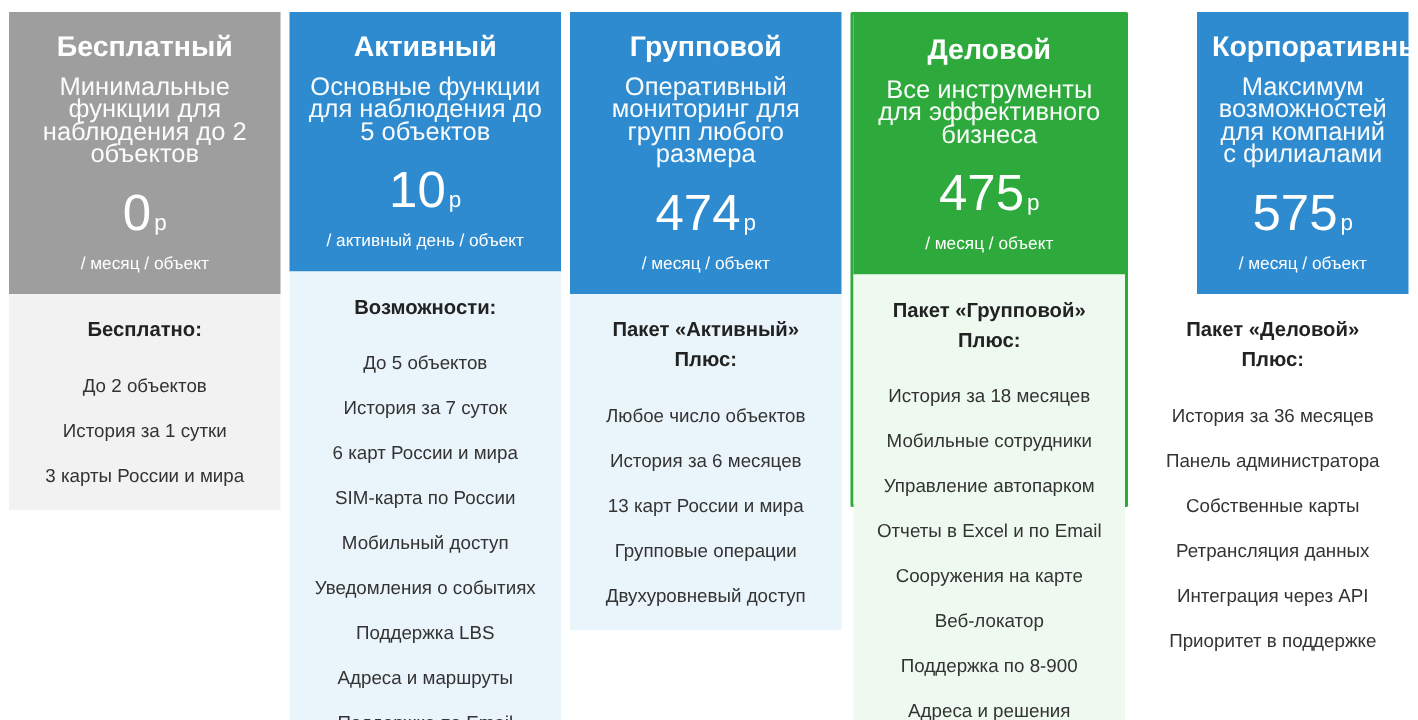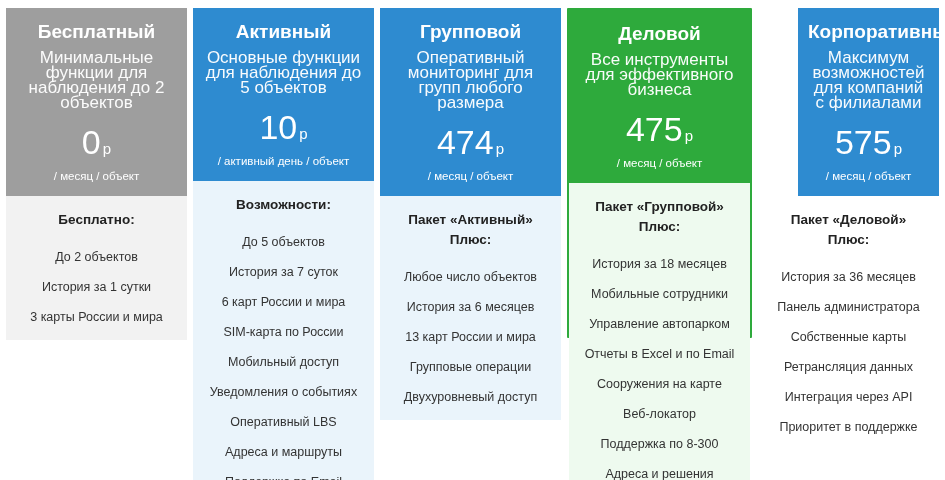--- a/index.html
+++ b/index.html
@@ -145,21 +145,21 @@
         <div class="plan-period">/ активный день / объект</div>
       </div>
       <div class="plan-body">
         <div class="feat-title"><span>Возможности:</span></div>
         <div class="feat">До 5 объектов</div>
         <div class="feat">История за 7 суток</div>
         <div class="feat">6 карт России и мира</div>
         <div class="feat">SIM-карта по России</div>
         <div class="feat">Мобильный доступ</div>
         <div class="feat">Уведомления о событиях</div>
-        <div class="feat">Оперативный LBS</div>
+        <div class="feat">Поддержка LBS</div>
         <div class="feat">Адреса и маршруты</div>
         <div class="feat">Поддержка по Email</div>
       </div>
     </div>
     <div class="plan group">
       <div class="plan-head">
         <div class="plan-title">Групповой</div>
         <div class="plan-sub">Оперативный мониторинг для групп любого размера</div>
         <div class="plan-price"><span>474</span><span class="cur">р</span></div>
         <div class="plan-period">/ месяц / объект</div>
@@ -181,21 +181,21 @@
         <div class="plan-period">/ месяц / объект</div>
       </div>
       <div class="plan-body">
         <div class="feat-title"><span>Пакет «Групповой»</span><span class="line2">Плюс:</span></div>
         <div class="feat">История за 18 месяцев</div>
         <div class="feat">Мобильные сотрудники</div>
         <div class="feat">Управление автопарком</div>
         <div class="feat">Отчеты в Excel и по Email</div>
         <div class="feat">Сооружения на карте</div>
         <div class="feat">Веб-локатор</div>
-        <div class="feat">Поддержка по 8-300</div>
+        <div class="feat">Поддержка по 8-900</div>
         <div class="feat">Адреса и решения</div>
         <div class="bonus">+ 2 недели в подарок</div>
       </div>
     </div>
     <div class="plan corporate">
       <div class="plan-head">
         <div class="plan-title">Корпоративный</div>
         <div class="plan-sub">Максимум возможностей для компаний с филиалами</div>
         <div class="plan-price"><span>575</span><span class="cur">р</span></div>
         <div class="plan-period">/ месяц / объект</div>

